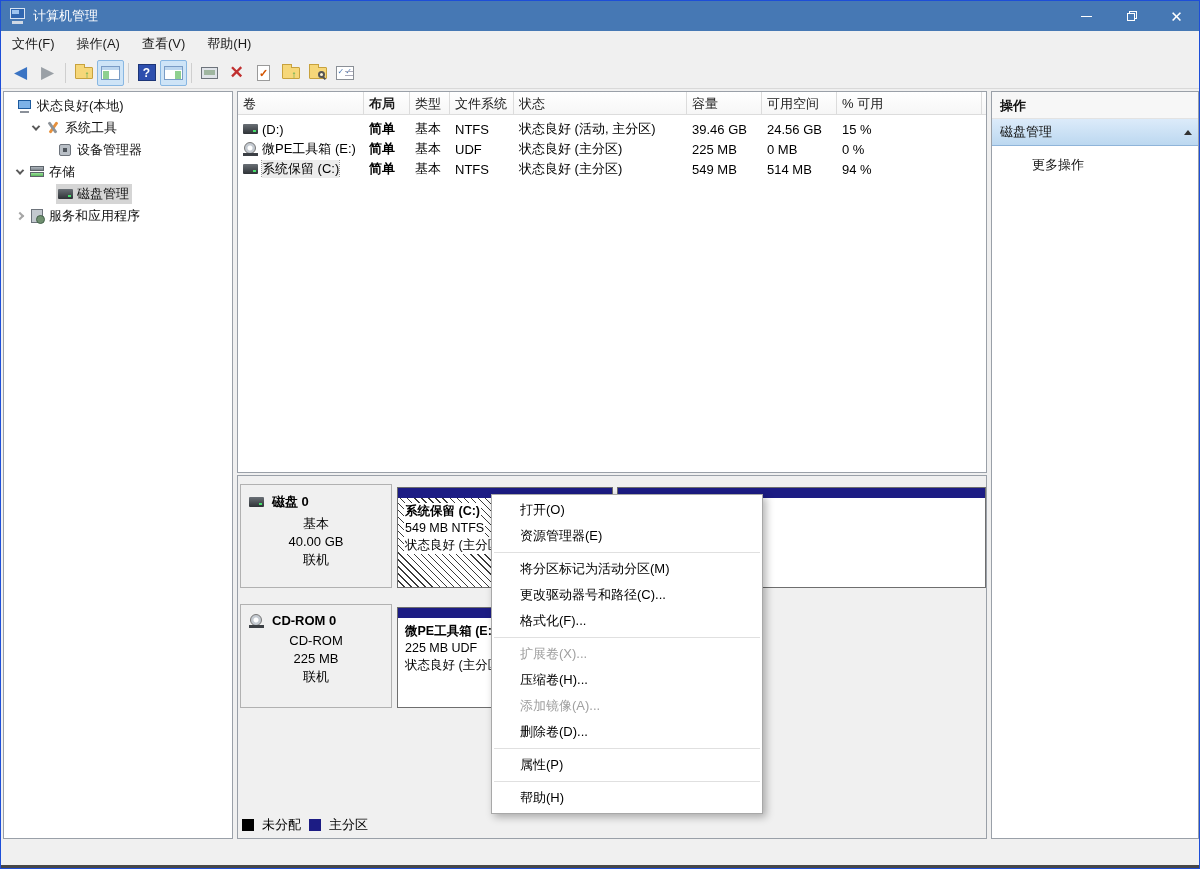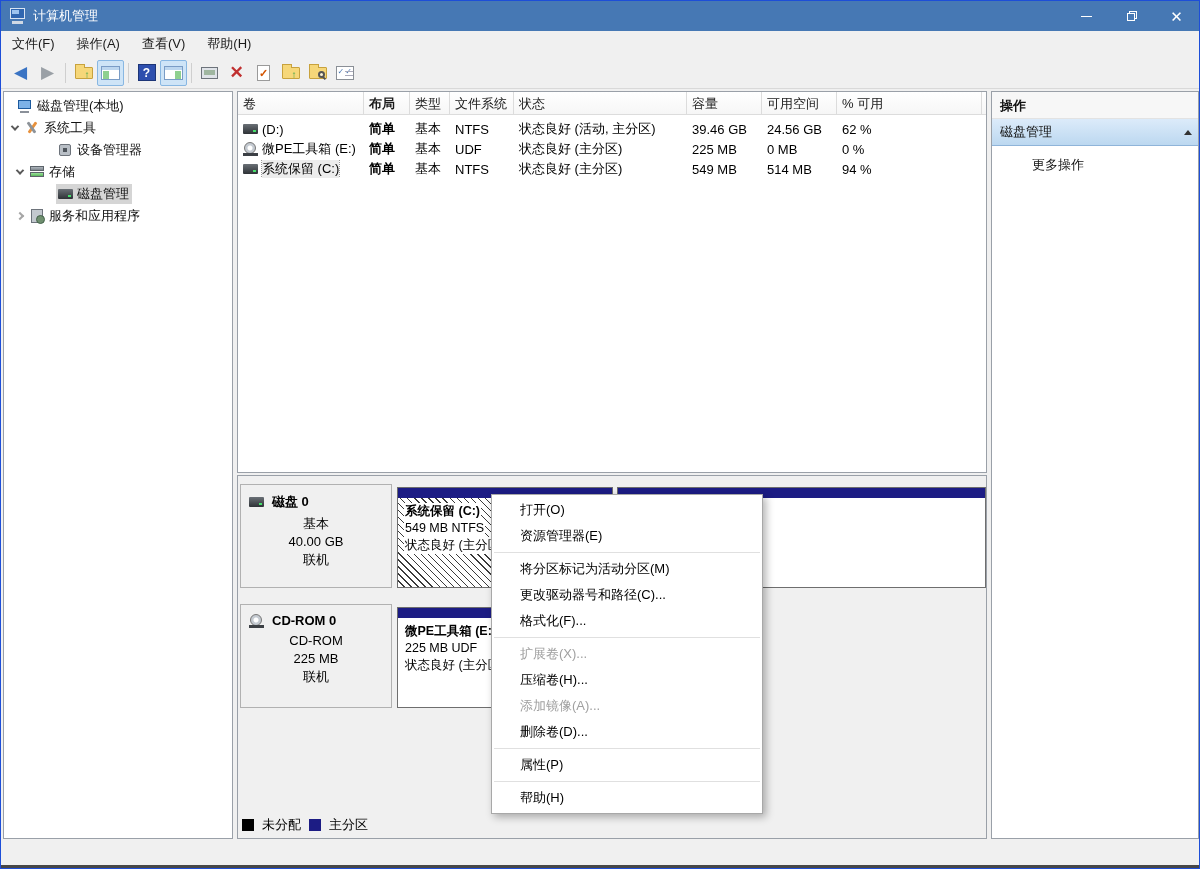--- a/index.html
+++ b/index.html
@@ -210,23 +210,23 @@
 
   <div class="panel tree-panel">
     <div style="height:3px"></div>
     <div class="trow" style="padding-left:12px">
       <span class="ticon">
           <span class="icn-computer">
             <span class="s"></span>
             <span class="b"></span>
           </span>
         </span>
-      <span class="tlabel">磁盘管理(本地)</span>
-    </div>
-    <div class="trow" style="padding-left:3px">
+      <span class="tlabel">状态良好(本地)</span>
+    </div>
+    <div class="trow" style="padding-left:24px">
       <span class="exp">
           <span class="chev open"></span>
         </span>
       <span class="ticon">
           <span class="icn-tools"></span>
         </span>
       <span class="tlabel">系统工具</span>
     </div>
     <div class="trow" style="padding-left:52px">
       <span class="ticon">
@@ -281,21 +281,21 @@
       <div class="v-cell c0">
           <span class="icn-hdd"></span>
           <span>(D:)</span>
         </div>
       <div class="v-cell c1">简单</div>
       <div class="v-cell c2">基本</div>
       <div class="v-cell c3">NTFS</div>
       <div class="v-cell c4">状态良好 (活动, 主分区)</div>
       <div class="v-cell c5">39.46 GB</div>
       <div class="v-cell c6">24.56 GB</div>
-      <div class="v-cell c7">62 %</div>
+      <div class="v-cell c7">15 %</div>
     </div>
     <div class="vrow">
       <div class="v-cell c0">
           <span class="icn-cd">
             <span class="disc"></span>
             <span class="base"></span>
           </span>
           <span>微PE工具箱 (E:)</span>
         </div>
       <div class="v-cell c1">简单</div>

